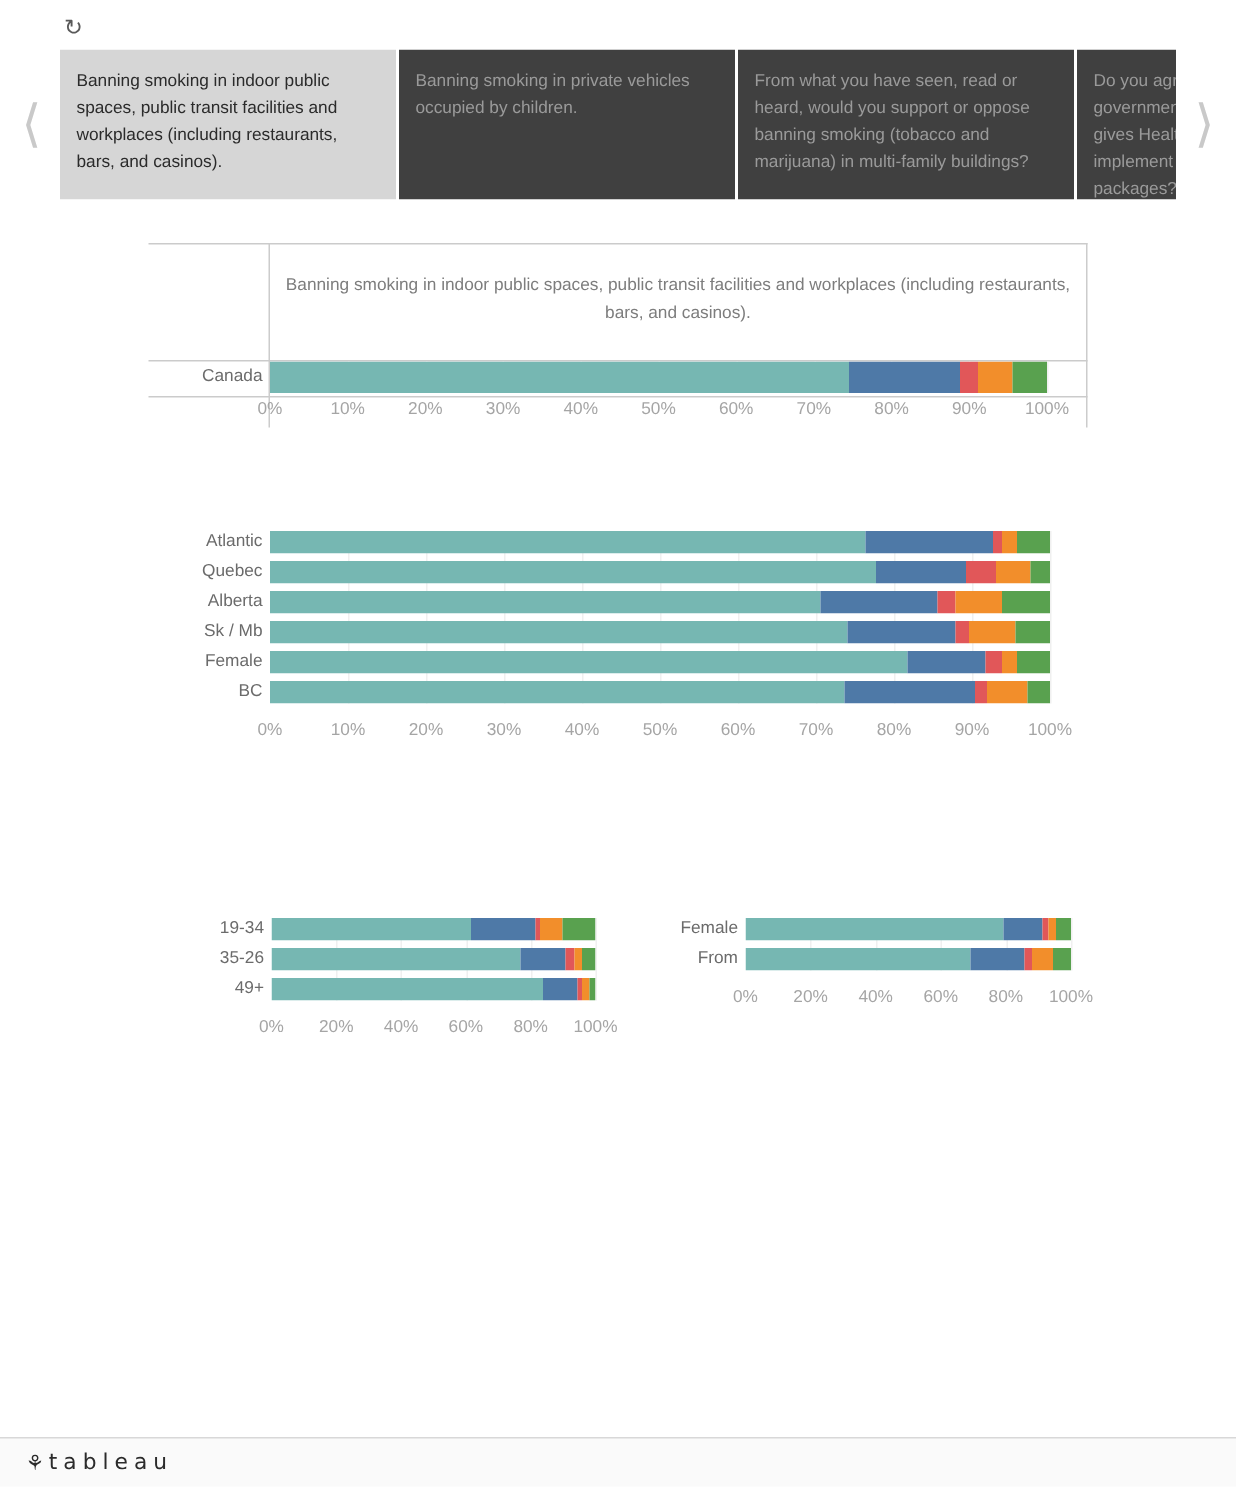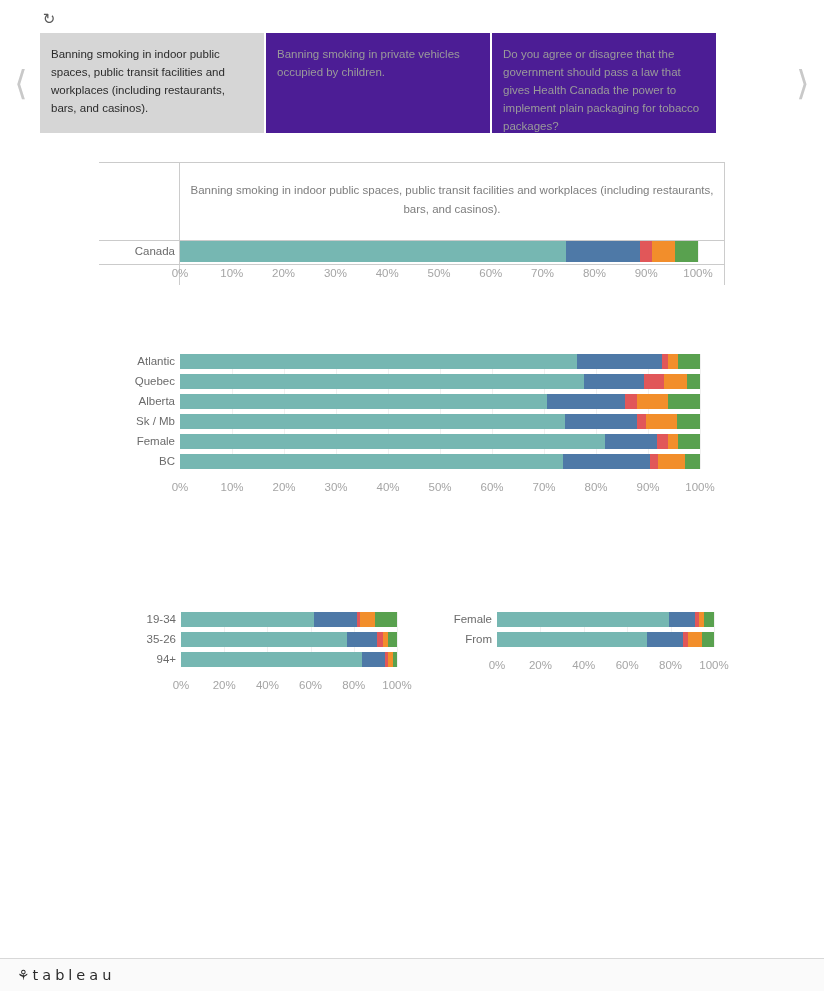--- a/index.html
+++ b/index.html
@@ -44,21 +44,21 @@
     display: flex;
     overflow: hidden;
   }
   .story-pt {
     width: 224px;
     min-width: 224px;
     height: 100px;
     box-sizing: border-box;
     padding: 12px 14px 10px 11px;
     margin-right: 2px;
-    background: #4c1d95;
+    background: #404040;
     color: #9a9a9a;
     font-size: 11.5px;
     line-height: 18px;
     overflow: hidden;
     cursor: pointer;
   }
   .story-pt.active {
     background: #d6d6d6;
     color: #2b2b2b;
   }
@@ -168,20 +168,21 @@
   <div id="refresh-row">
     <div id="refresh-icon">↻</div>
   </div>
 
   <div id="nav-prev" class="nav-arrow">⟨</div>
   <div id="nav-next" class="nav-arrow">⟩</div>
 
   <div id="story-strip">
     <div class="story-pt active">Banning smoking in indoor public spaces, public transit facilities and workplaces (including restaurants, bars, and casinos).</div>
     <div class="story-pt">Banning smoking in private vehicles occupied by children.</div>
+    <div class="story-pt"> From what you have seen, read or heard, would you support or oppose banning smoking (tobacco and marijuana) in multi-family buildings?</div>
     <div class="story-pt">Do you agree or disagree that the government should pass a law that gives Health Canada the power to implement plain packaging for tobacco packages?</div>
   </div>
 </div>
 
 <div id="viz">
 
   <div>
     <div class="rule-h" style="left:99px; top:19px; width:626px;"></div>
     <div class="axis-line-v" style="left:179px; top:19px; height:123px;"></div>
     <div class="axis-line-v" style="left:724px; top:19px; height:123px;"></div>
@@ -331,21 +332,21 @@
           <div class="seg" style="width: 181.008px; background: rgb(118, 183, 178);"></div>
           <div class="seg" style="width: 22.896px; background: rgb(78, 121, 167);"></div>
           <div class="seg" style="width: 3.024px; background: rgb(225, 87, 89);"></div>
           <div class="seg" style="width: 4.968px; background: rgb(242, 142, 43);"></div>
           <div class="seg" style="width: 4.104px; background: rgb(89, 161, 79);"></div>
         </div>
       </div>
     <div id="labels-age">
         <div class="row-label" style="left: 130px; top: 470px; width: 46px; line-height: 13px;">19-34</div>
         <div class="row-label" style="left: 130px; top: 490px; width: 46px; line-height: 13px;">35-26</div>
-        <div class="row-label" style="left: 130px; top: 510px; width: 46px; line-height: 13px;">94+</div>
+        <div class="row-label" style="left: 130px; top: 510px; width: 46px; line-height: 13px;">49+</div>
       </div>
     <div id="ticks-age">
         <div class="tick" style="left: 151px; top: 536px; width: 60px;">0%</div>
         <div class="tick" style="left: 194.2px; top: 536px; width: 60px;">20%</div>
         <div class="tick" style="left: 237.4px; top: 536px; width: 60px;">40%</div>
         <div class="tick" style="left: 280.6px; top: 536px; width: 60px;">60%</div>
         <div class="tick" style="left: 323.8px; top: 536px; width: 60px;">80%</div>
         <div class="tick" style="left: 367px; top: 536px; width: 60px;">100%</div>
       </div>
   </div>

